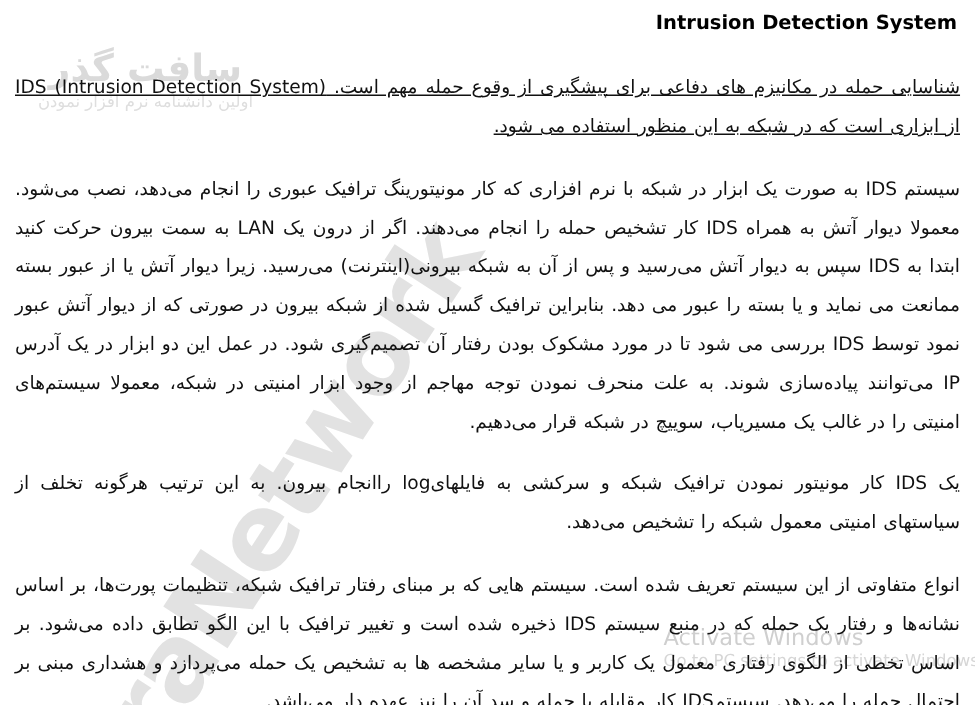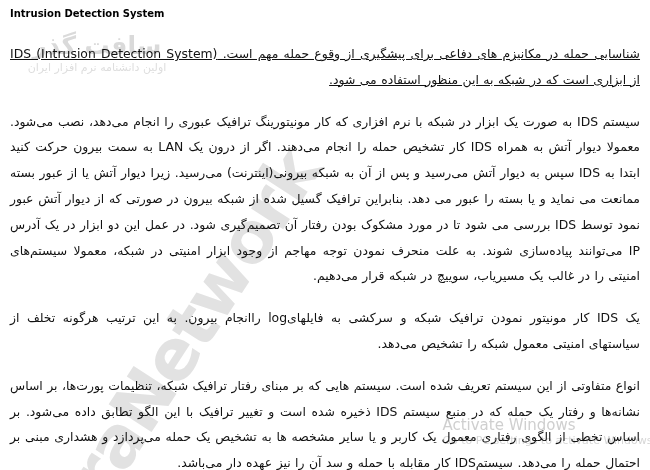--- a/index.html
+++ b/index.html
@@ -105,25 +105,25 @@
   
   .content {
     position: relative;
     z-index: 2;
     padding: 7px 10px 0 10px;
     box-sizing: border-box;
     height: 470px;
   }
 
   .doc-title {
-    text-align: left;
+    text-align: right;
     direction: ltr;
     unicode-bidi: isolate;
     font-family: "DejaVu Sans", "Liberation Sans", sans-serif;
-    font-size: 10px;
+    font-size: 13px;
     font-weight: bold;
     color: #000000;
     margin: 0 2px 0 0;
     padding: 0;
     line-height: 1.4;
   }
 
   .body-text {
     direction: rtl;
     text-align: justify;
@@ -149,21 +149,21 @@
 </style>
 </head>
 <body>
 
 <div id="page">
 
   <div class="wm-layer">
 
     <div class="wm-logo">
       <span class="wm-logo-main">سافت گذر</span>
-      <span class="wm-logo-sub">اولین دانشنامه نرم افزار ایران</span>
+      <span class="wm-logo-sub">اولین دانشنامه نرم افزار نمودن</span>
     </div>
 
     <div class="wm-diagonal">raNetwork</div>
 
     <div class="wm-activate">
       <span class="wm-activate-title">Activate Windows</span>
       <span class="wm-activate-sub">Go to PC settings to activate Windows.</span>
     </div>
 
   </div>

